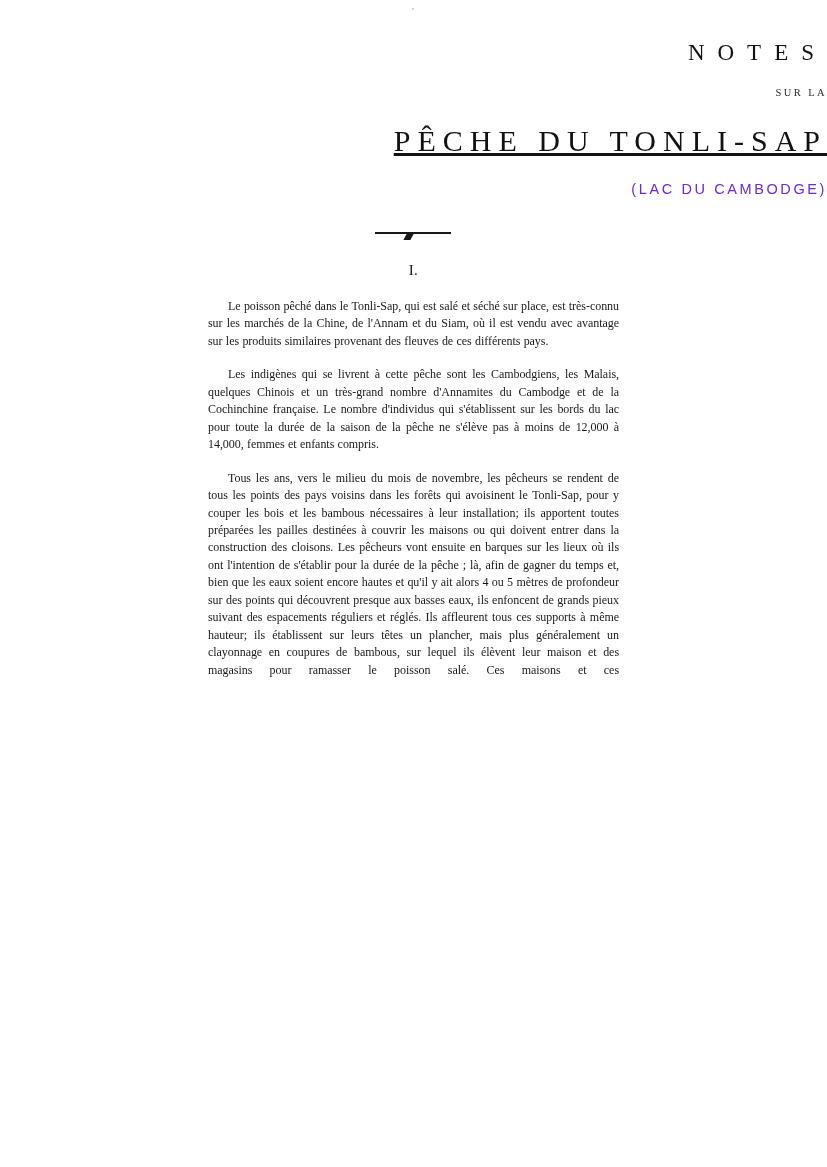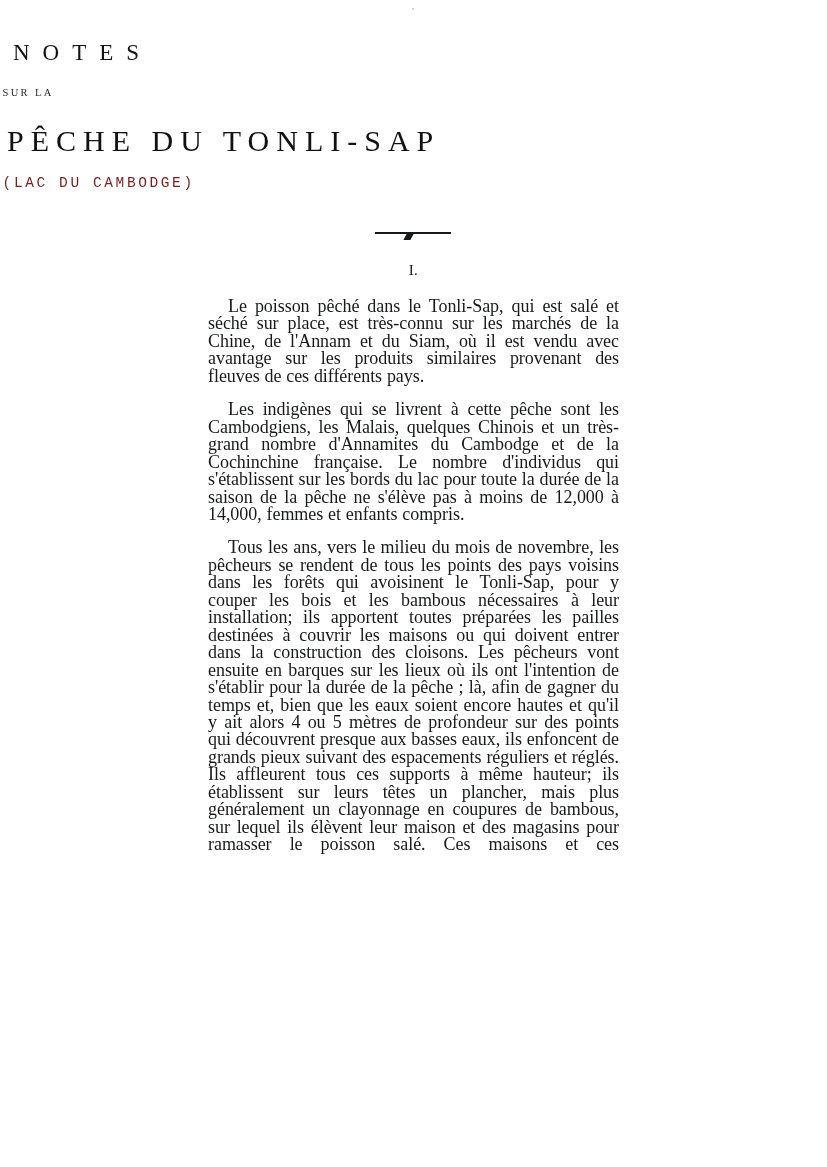--- a/index.html
+++ b/index.html
@@ -27,21 +27,21 @@
     height: 2px;
     background: #c9c9c9;
     border-radius: 50%;
   }
 
   .header-block {
     position: absolute;
     left: 0;
     right: 0;
     top: 40px;
-    text-align: left;
+    text-align: right;
   }
 
   .doc-title {
     font-size: 23px;
     letter-spacing: 13px;
     text-indent: 13px;
     font-weight: 400;
     line-height: 1.1;
     margin: 0;
     color: #121315;
@@ -56,29 +56,30 @@
   }
 
   .main-title {
     margin-top: 26px;
     font-size: 30px;
     letter-spacing: 7px;
     text-indent: 7px;
     font-weight: 400;
     line-height: 1.15;
     color: #101113;
+    text-decoration: underline;
   }
 
   .subtitle {
-    margin-top: 16px;
-    font-family: Liberation Mono, monospace;
+    margin-top: 22px;
+    font-family: Liberation Sans, sans-serif;
     font-size: 14.5px;
     letter-spacing: 2.6px;
     text-indent: 2.6px;
-    color: #7f1d1d;
+    color: #6d28d9;
   }
 
   
   .ornament {
     position: absolute;
     left: 375px;
     top: 232px;
     width: 76px;
     height: 10px;
   }
@@ -115,21 +116,21 @@
     left: 208px;
     top: 298px;
     width: 411px;
   }
 
   .para {
     margin: 0;
     text-align: justify;
     text-align-last: left;
     text-indent: 20px;
-    font-size: 18px;
+    font-size: 12px;
     line-height: 17.45px;
     letter-spacing: -0.05px;
     word-spacing: 0.4px;
     color: #18191b;
   }
   .para + .para {
     margin-top: 16px;
   }
   
   .para.clipped {

